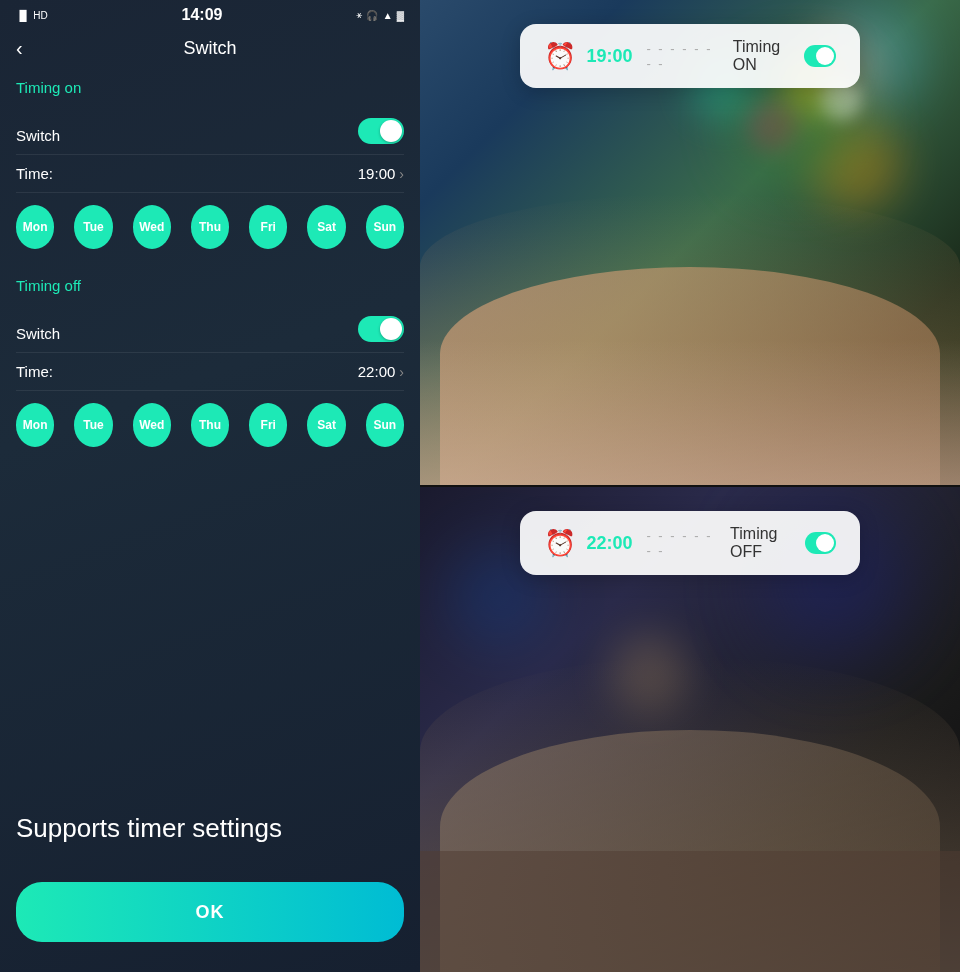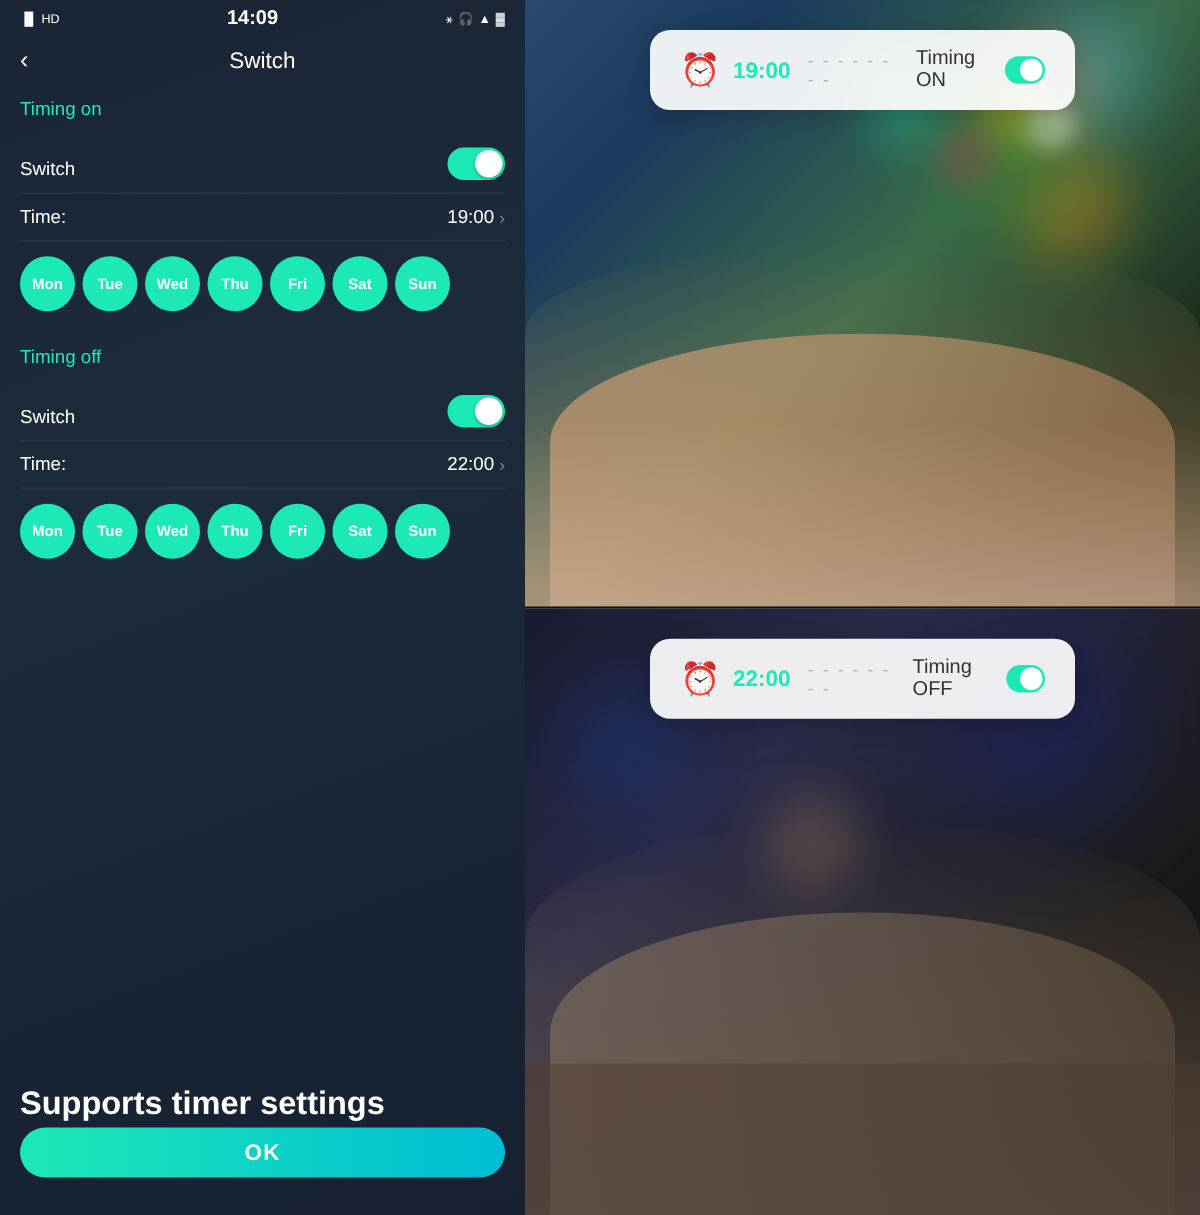--- a/index.html
+++ b/index.html
@@ -108,21 +108,21 @@
       border-radius: 50%;
       background: #fff;
       top: 2px;
       right: 2px;
       box-shadow: 0 1px 3px rgba(0,0,0,0.3);
     }
 
     
     .days-row {
       display: flex;
-      gap: 6px;
+      gap: 20px;
       padding: 12px 0;
     }
     .day-pill {
       width: 44px;
       height: 44px;
       border-radius: 50%;
       background: #1de9b6;
       color: #fff;
       font-size: 12px;
       font-weight: 600;
@@ -135,28 +135,28 @@
     .section-gap { margin-top: 16px; }
 
     
     .bottom-area {
       padding: 20px 16px 30px;
     }
 
     .supports-text {
       color: #fff;
       font-size: 26px;
-      font-weight: 700;
-      margin-bottom: 4px;
+      font-weight: 400;
+      margin-bottom: 38px;
       line-height: 1.2;
     }
 
     .ok-btn {
       width: 100%;
-      height: 40px;
+      height: 60px;
       border-radius: 26px;
       background: linear-gradient(90deg, #1de9b6, #00bcd4);
       color: #fff;
       font-size: 18px;
       font-weight: 600;
       border: none;
       cursor: pointer;
       letter-spacing: 1px;
     }
 

